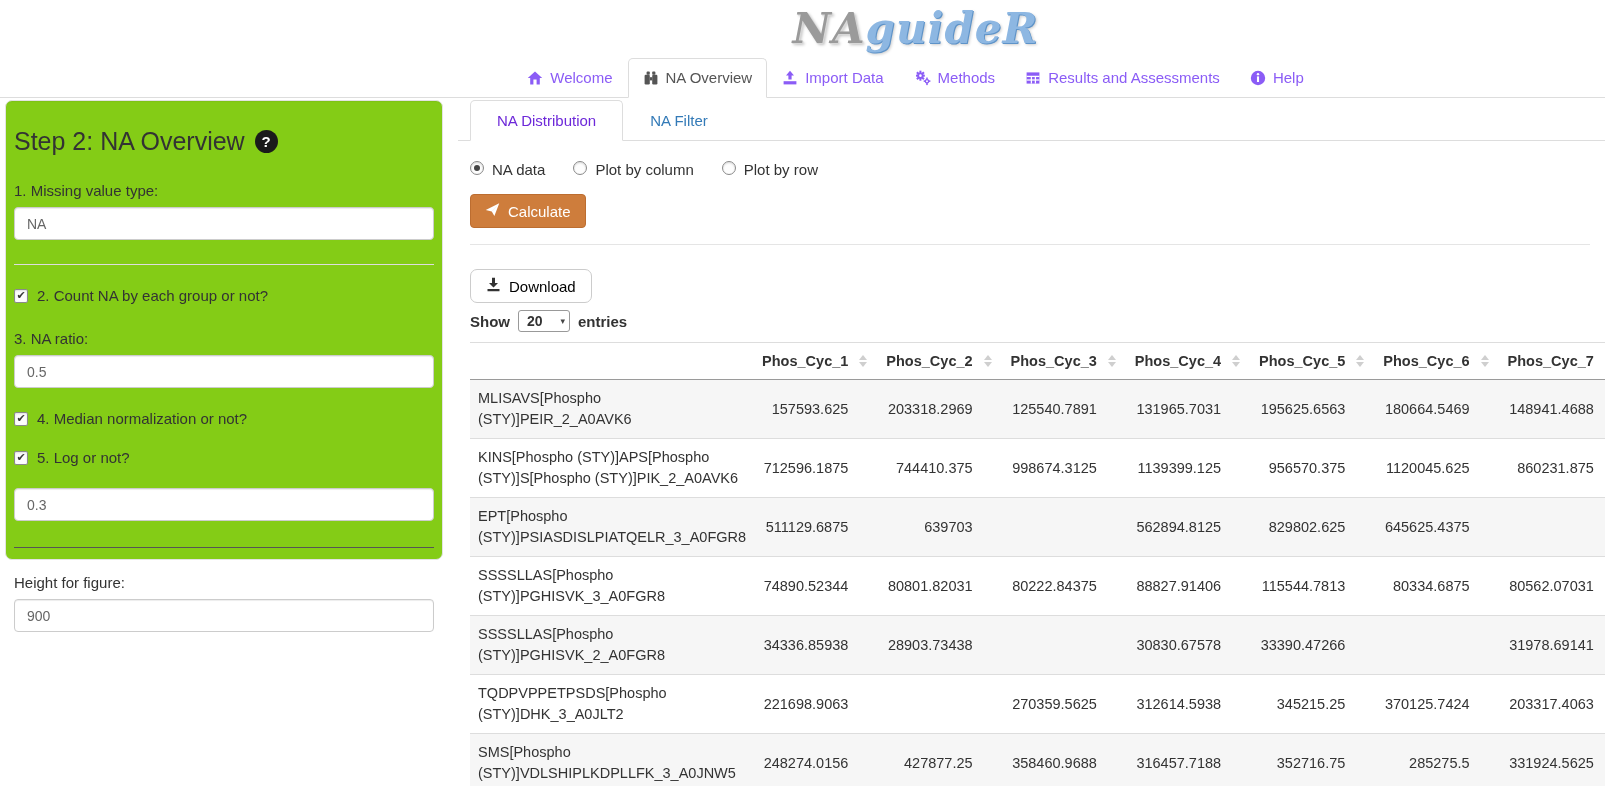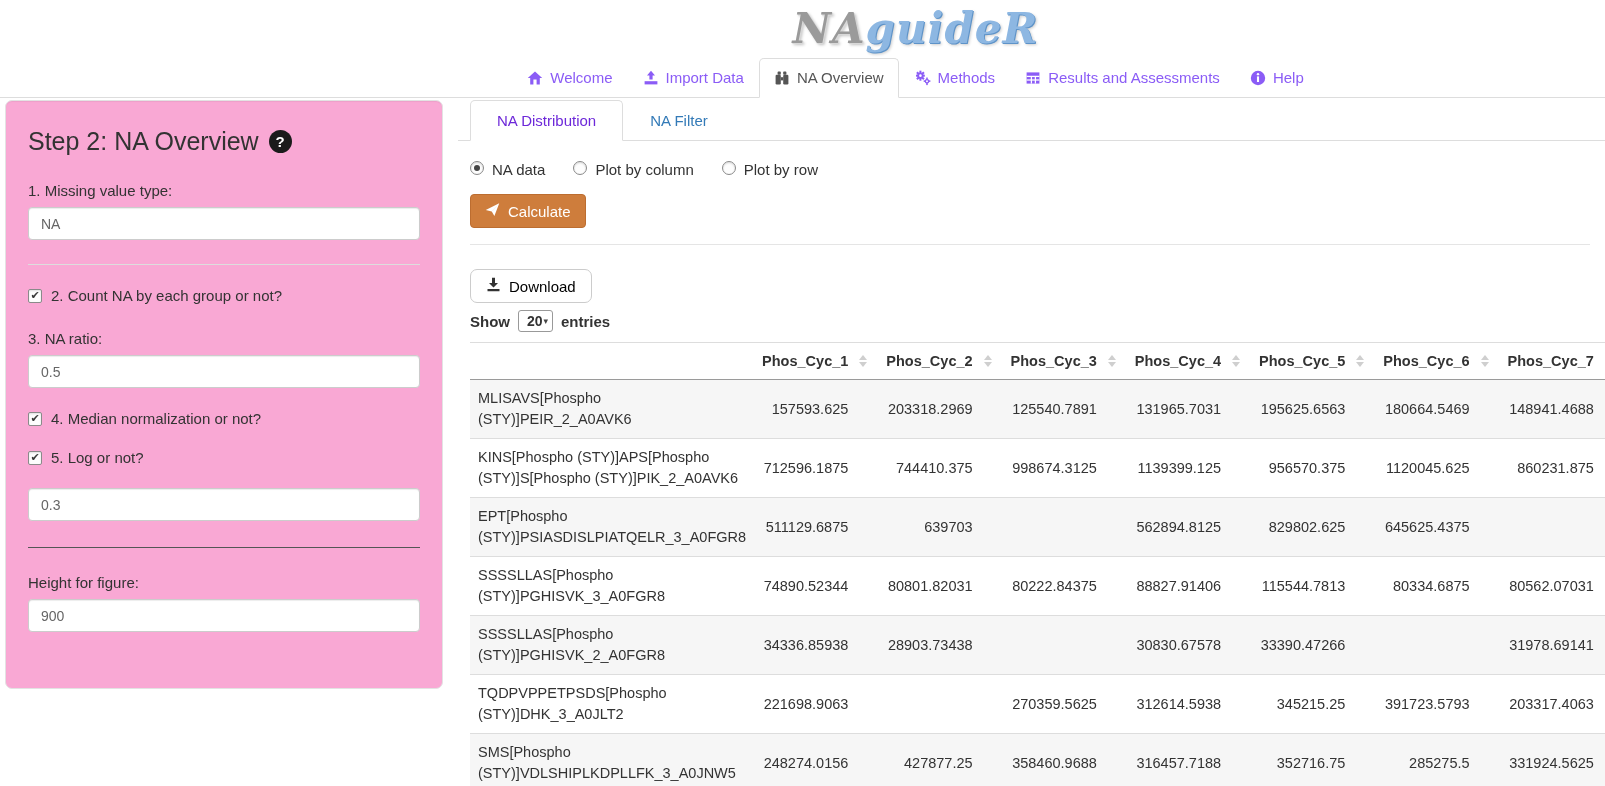--- a/index.html
+++ b/index.html
@@ -15,22 +15,22 @@
   .logo-na { color:#9a9a9a; text-shadow:1px 1px 0 #d8d8d8, 2px 2px 3px rgba(0,0,0,.25); }
   .logo-guider { color:#8db7e2; text-shadow:1px 1px 0 #5e93c8, 2px 2px 3px rgba(0,0,0,.2); }
   
   .navbar { position:relative; height:39px; border-bottom:1px solid #ddd; }
   .nav-inner { position:absolute; left:0; right:0; bottom:-1px; display:flex; justify-content:center; padding-left:226px; }
   .nav-item { display:flex; align-items:center; gap:7px; padding:9px 14px; font-size:15px;
     color:#8b5cf6; cursor:pointer; border:1px solid transparent; border-radius:5px 5px 0 0; line-height:20px; white-space:nowrap; }
   .nav-item.active { background:#fff; border-color:#ddd; border-bottom-color:#fff; color:#555; }
   .nav-item svg { display:block; }
   
-  .sidebar { position:absolute; left:5px; top:100px; width:438px; height:589px;
-    background:#f9a8d4; border:1px solid #e3e3e3; border-radius:7px; padding:20px 22px;
+  .sidebar { position:absolute; left:5px; top:100px; width:438px; height:460px;
+    background:#84cc16; border:1px solid #e3e3e3; border-radius:7px; padding:20px 8px;
     box-shadow:inset 0 1px 1px rgba(0,0,0,.05); }
   .step-title { display:flex; align-items:center; gap:10px; font-size:25px; font-weight:500; margin:6px 0 0; color:#333; }
   .q-icon { width:23px; height:23px; border-radius:50%; background:#1b1b1b; color:#fff; font-size:15px;
     font-weight:bold; display:inline-flex; align-items:center; justify-content:center; cursor:pointer; flex:0 0 auto; }
   .field-label { margin:26px 0 8px; font-size:15px; }
   .text-input { width:100%; height:33px; border:1px solid #ccc; border-radius:4px; padding:6px 12px;
     font-size:14px; color:#666; background:#fff; font-family:inherit; box-shadow:inset 0 1px 1px rgba(0,0,0,.075); }
   .side-hr-light { border:0; border-top:1px solid #ddd; margin:24px 0 2px; }
   .side-hr-dark  { border:0; border-top:1px solid #555; margin:26px 0 4px; }
   .check-row { display:flex; align-items:center; gap:9px; margin:22px 0; font-size:15px; }
@@ -52,21 +52,21 @@
   .radio-dot { width:6px; height:6px; border-radius:50%; background:#444; }
   .btn-calc { margin-top:16px; display:inline-flex; align-items:center; gap:8px; background:#ce7d3c;
     border:1px solid #bc6d30; color:#fff; font-size:15px; padding:7px 14px; border-radius:4px;
     cursor:pointer; font-family:Liberation Sans, sans-serif; }
   .content-hr { border:0; border-top:1px solid #e5e5e5; margin:16px 0 24px; }
   .btn-download { display:inline-flex; align-items:center; gap:8px; background:#fff; border:1px solid #ccc;
     color:#000000; font-size:15px; padding:7px 15px; border-radius:7px; cursor:pointer; font-family:inherit; }
   .show-row { margin-top:7px; display:flex; align-items:center; gap:8px; font-weight:bold; font-size:15px; }
   .select-wrap { position:relative; display:inline-block; }
   .len-select { appearance:none; -webkit-appearance:none; -moz-appearance:none; border:1px solid #999;
-    border-radius:3px; background:#fff; font-weight:bold; font-size:14px; padding:2px 9px 2px 8px;
+    border-radius:3px; background:#fff; font-weight:bold; font-size:14px; padding:2px 26px 2px 8px;
     font-family:inherit; color:#333; }
   .caret { position:absolute; right:5px; top:50%; transform:translateY(-52%); font-size:9px; color:#444;
     pointer-events:none; font-family:"DejaVu Sans",sans-serif; }
   
   table.data { width:100%; border-collapse:collapse; margin-top:10px; border-top:1px solid #ddd; }
   table.data th { font-weight:bold; text-align:right; padding:10px 30px 10px 8px; font-size:14.5px;
     border-bottom:1px solid #9a9a9a; position:relative; cursor:pointer; white-space:nowrap; }
   table.data th.name-col { width:268px; }
   table.data td { padding:8px 30px 8px 8px; text-align:right; border-bottom:1px solid #ddd;
     font-size:14.5px; vertical-align:middle; line-height:1.45; }
@@ -92,41 +92,41 @@
 
     <div class="nav-item">
       <span>
           <svg width="16" height="16" viewBox="0 0 20 20" fill="currentColor">
             <path d="M10 2 L19 10 H16 V18 H12 V12 H8 V18 H4 V10 H1 Z"></path>
           </svg>
         </span>
       <span>Welcome</span>
     </div>
 
-    <div class="nav-item">
-      <span>
-          <svg width="16" height="16" viewBox="0 0 20 20" fill="currentColor">
-            <path d="M10 1 L15 7 H12 V12 H8 V7 H5 Z"></path>
-            <path d="M2 14 H18 V18 H2 Z"></path>
-          </svg>
-        </span>
-      <span>Import Data</span>
-    </div>
-
     <div class="nav-item active">
       <span>
           <svg width="16" height="16" viewBox="0 0 20 20" fill="currentColor">
             <rect x="4.5" y="2" width="4" height="4" rx="1"></rect>
             <rect x="11.5" y="2" width="4" height="4" rx="1"></rect>
             <rect x="2" y="6" width="6.5" height="12" rx="1.5"></rect>
             <rect x="11.5" y="6" width="6.5" height="12" rx="1.5"></rect>
             <rect x="8.5" y="9" width="3" height="4"></rect>
           </svg>
         </span>
       <span>NA Overview</span>
+    </div>
+
+    <div class="nav-item">
+      <span>
+          <svg width="16" height="16" viewBox="0 0 20 20" fill="currentColor">
+            <path d="M10 1 L15 7 H12 V12 H8 V7 H5 Z"></path>
+            <path d="M2 14 H18 V18 H2 Z"></path>
+          </svg>
+        </span>
+      <span>Import Data</span>
     </div>
 
     <div class="nav-item">
       <span>
           <svg width="17" height="16" viewBox="0 0 22 20" fill="currentColor">
             <g>
               <rect x="7" y="0.5" width="2.6" height="3.6"></rect>
               <rect x="7" y="9.9" width="2.6" height="3.6"></rect>
               <rect x="2.6" y="5.7" width="3.6" height="2.6"></rect>
               <rect x="10.4" y="5.7" width="3.6" height="2.6"></rect>
@@ -360,21 +360,21 @@
           <td></td>
           <td>31978.69141</td>
         </tr>
         <tr>
           <td class="name">TQDPVPPETPSDS[Phospho (STY)]DHK_3_A0JLT2</td>
           <td>221698.9063</td>
           <td></td>
           <td>270359.5625</td>
           <td>312614.5938</td>
           <td>345215.25</td>
-          <td>391723.5793</td>
+          <td>370125.7424</td>
           <td>203317.4063</td>
         </tr>
         <tr class="odd">
           <td class="name">SMS[Phospho (STY)]VDLSHIPLKDPLLFK_3_A0JNW5</td>
           <td>248274.0156</td>
           <td>427877.25</td>
           <td>358460.9688</td>
           <td>316457.7188</td>
           <td>352716.75</td>
           <td>285275.5</td>

